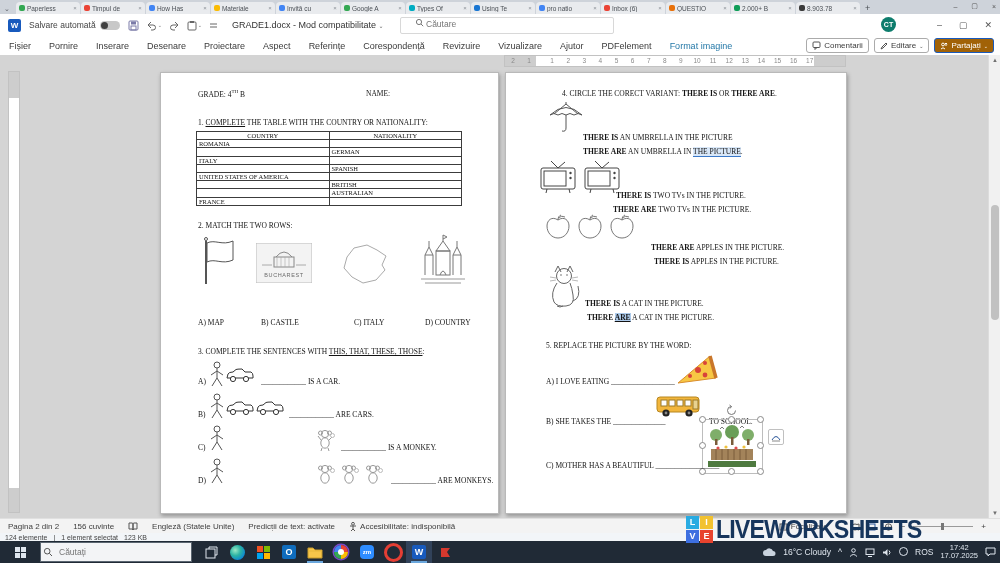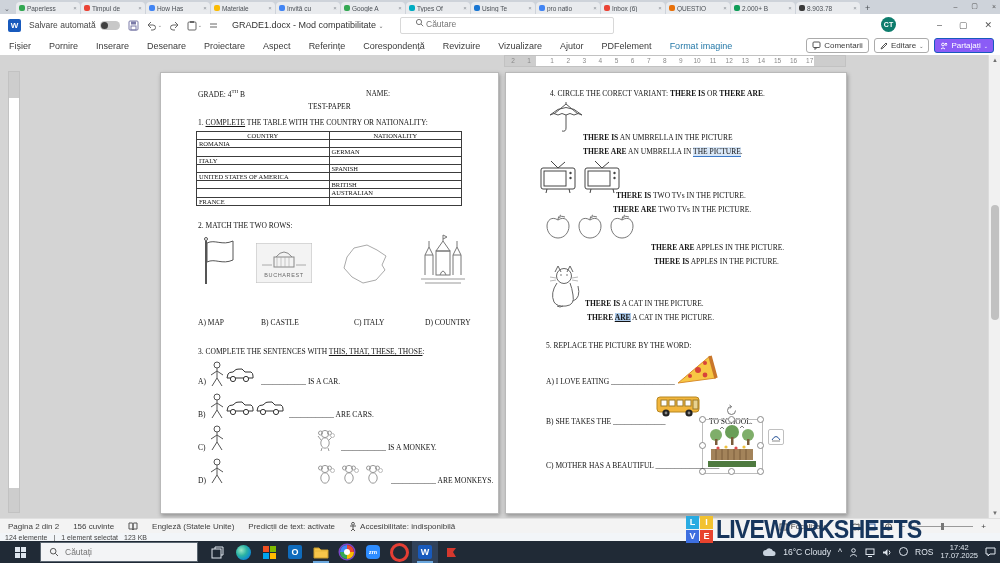--- a/index.html
+++ b/index.html
@@ -27,21 +27,21 @@
   .searchbox{position:absolute;left:400px;top:3px;width:198px;height:15px;background:#fff;border:1px solid #d8d8d8;border-radius:2px;display:flex;align-items:flex-start;padding-left:14px;}
   .searchbox input{border:none;outline:none;font-size:8.5px;color:#555;background:transparent;width:160px;font-family:"Liberation Sans",sans-serif;}
   .avatar{position:absolute;right:104px;top:3px;width:15px;height:15px;border-radius:50%;background:#0e7d6d;color:#fff;font-size:7px;font-weight:700;text-align:center;line-height:15px;}
   .twinctl{position:absolute;right:8px;top:0;height:22px;display:flex;gap:17px;align-items:center;color:#555;font-size:9px;}
   
   #ribbon{left:0;top:36px;width:1000px;height:19px;background:#fff;border-bottom:1px solid #e3e3e3;display:flex;align-items:center;}
   .rtab{font-size:9px;color:#3b3b3b;padding:0 9px;white-space:nowrap;}
   .rtab.ctx{color:#2579a8;}
   .ribbon-right{position:absolute;right:6px;top:2px;display:flex;gap:5px;align-items:center;padding-left:16px;}
   .rbtn{height:13px;border:1px solid #ababab;border-radius:3px;font-size:8px;color:#3b3b3b;display:flex;align-items:center;padding:0 5px;gap:3px;background:#fff;}
-  .rbtn.primary{background:#8b5cf6;border-color:#185abd;color:#fff;}
+  .rbtn.primary{background:#a16207;border-color:#185abd;color:#fff;}
   
   #docarea{left:0;top:55px;width:1000px;height:463px;background:#d4d4d4;}
   #hruler{position:absolute;left:505px;top:1px;width:340px;height:10px;background:#fff;box-shadow:0 0 0 1px #c2c2c2;}
   .rmarg{position:absolute;top:0;height:10px;background:#cdcdcd;}
   .rnum{position:absolute;top:1px;font-size:6.5px;color:#8a8a8a;transform:translateX(-50%);}
   #vruler{position:absolute;left:9px;top:17px;width:10px;height:440px;background:#fff;box-shadow:0 0 0 1px #c2c2c2;}
   .vmarg{position:absolute;left:0;width:10px;background:#cdcdcd;}
   .page{position:absolute;top:17px;height:440px;background:#fff;border:1px solid #b9b9b9;box-shadow:1px 2px 4px rgba(0,0,0,.30);}
   #page1{left:160px;width:337px;}
   #page2{left:505px;width:340px;}
@@ -69,21 +69,21 @@
   .sbright{position:absolute;right:14px;top:0;height:15px;display:flex;align-items:center;gap:8px;font-size:8px;color:#3d3d3d;}
   .slider{width:60px;height:1px;background:#9a9a9a;position:relative;}
   .slider .sknob{position:absolute;left:28px;top:-3px;width:3px;height:7px;background:#777;}
   
   #expstrip{left:0;top:533px;width:1000px;height:8px;background:#f2f5f8;font-size:7px;color:#444;display:flex;align-items:center;gap:6px;padding-left:5px;}
   
   #taskbar{left:0;top:541px;width:1000px;height:22px;background:#202a36;display:flex;align-items:center;}
   .startbtn{width:40px;height:22px;display:flex;align-items:center;justify-content:center;}
   .winlogo{display:grid;grid-template-columns:5px 5px;grid-template-rows:5px 5px;gap:1px;}
   .winlogo span{background:#dfe6ee;}
-  .tsearch{width:148px;height:18px;background:#f3f4f6;border:1px solid #5a6570;display:flex;align-items:center;padding-left:8px;gap:4px;}
+  .tsearch{width:148px;height:18px;background:#f3f4f6;border:1px solid #5a6570;display:flex;align-items:center;padding-left:2px;gap:4px;}
   .tsearch input{border:none;outline:none;background:transparent;font-size:8.5px;color:#444;width:110px;font-family:"Liberation Sans",sans-serif;}
   .ticon{width:26px;height:22px;display:flex;align-items:center;justify-content:center;position:relative;flex:0 0 auto;}
   .ticon .runline{position:absolute;bottom:0;left:5px;right:5px;height:2px;background:#6aa7dd;}
   .ticon.active{background:#31425a;}
   .tray{position:absolute;right:0;top:0;height:22px;display:flex;align-items:center;gap:7px;color:#dfe6ee;font-size:8.5px;padding-right:4px;}
   .clock{display:flex;flex-direction:column;align-items:center;line-height:1.1;font-size:7.5px;}
   
   #watermark{left:686px;top:516px;display:flex;align-items:flex-start;z-index:50;}
   .wmtiles{display:grid;grid-template-columns:13px 13px;grid-template-rows:13px 13px;gap:1px;margin-right:3px;}
   .wmtiles span{color:#fff;font-size:9px;font-weight:700;text-align:center;line-height:13px;}
@@ -301,21 +301,20 @@
         <span class="rnum" style="left: 304.7px;">17</span>
       </div>
     <div id="vruler">
       <div class="vmarg" style="top:0;height:26px;"></div>
       <div class="vmarg" style="top:416px;height:24px;"></div>
     </div>
 
     <div class="page" id="page1">
       <span class="dt" style="left:37px;top:16px;"><span>GRADE: 4</span><span class="sup">TH</span><span> B</span></span>
       <span class="dt" style="left:205px;top:16px;">NAME:</span>
-      <span class="dt" style="left:0;top:29px;width:337px;text-align:center;">TEST-PAPER</span>
 
       <span class="dt" style="left:37px;top:45px;"><span>1. </span><span class="u">COMPLETE</span><span> THE TABLE WITH THE COUNTRY OR NATIONALITY:</span></span>
 
       <table id="ex1table">
         <thead>
             <tr>
           <th style="width:50%;">COUNTRY</th>
           <th style="width:50%;">NATIONALITY</th>
         </tr>
           </thead>
@@ -481,21 +480,21 @@
               <circle cx="8" cy="6" r="3.6" fill="none" stroke="#999"></circle>
               <ellipse cx="8" cy="15" rx="4.2" ry="5.2" fill="none" stroke="#999"></ellipse>
               <circle cx="15.5" cy="7.5" r="2" fill="none" stroke="#bbb"></circle>
             </g>
       </svg>
         </span>
       <span class="dt" style="left:230px;top:403px;"><span>____________</span><span> ARE MONKEYS.</span></span>
     </div>
 
     <div class="page" id="page2">
-      <span class="dt" style="left:44px;top:16px;"><span>4. CIRCLE THE CORECT VARIANT: </span><span class="b">THERE IS</span><span> OR </span><span class="b">THERE ARE</span><span>.</span></span>
+      <span class="dt" style="left:56px;top:16px;"><span>4. CIRCLE THE CORECT VARIANT: </span><span class="b">THERE IS</span><span> OR </span><span class="b">THERE ARE</span><span>.</span></span>
 
       <span class="p" style="left:40px;top:26px;">
           <svg width="40" height="36">
             <path d="M20,3 V5 M4,16 Q20,1 36,16 M4,16 Q8,13 12,16 Q16,13 20,16 Q24,13 28,16 Q32,13 36,16 M20,5 L8,15 M20,5 L32,15 M20,16 V29 Q20,33 16,32" fill="none" stroke="#555"></path>
           </svg>
         </span>
       <span class="dt" style="left:77px;top:60px;"><span class="b">THERE IS</span><span> AN UMBRELLA IN THE PICTURE</span></span>
       <span class="dt" style="left:77px;top:74px;"><span class="b">THERE ARE</span><span> AN UMBRELLA IN </span><span class="ulink">THE PICTURE</span><span>.</span></span>
 
       <span class="p" style="left:33px;top:86px;">

